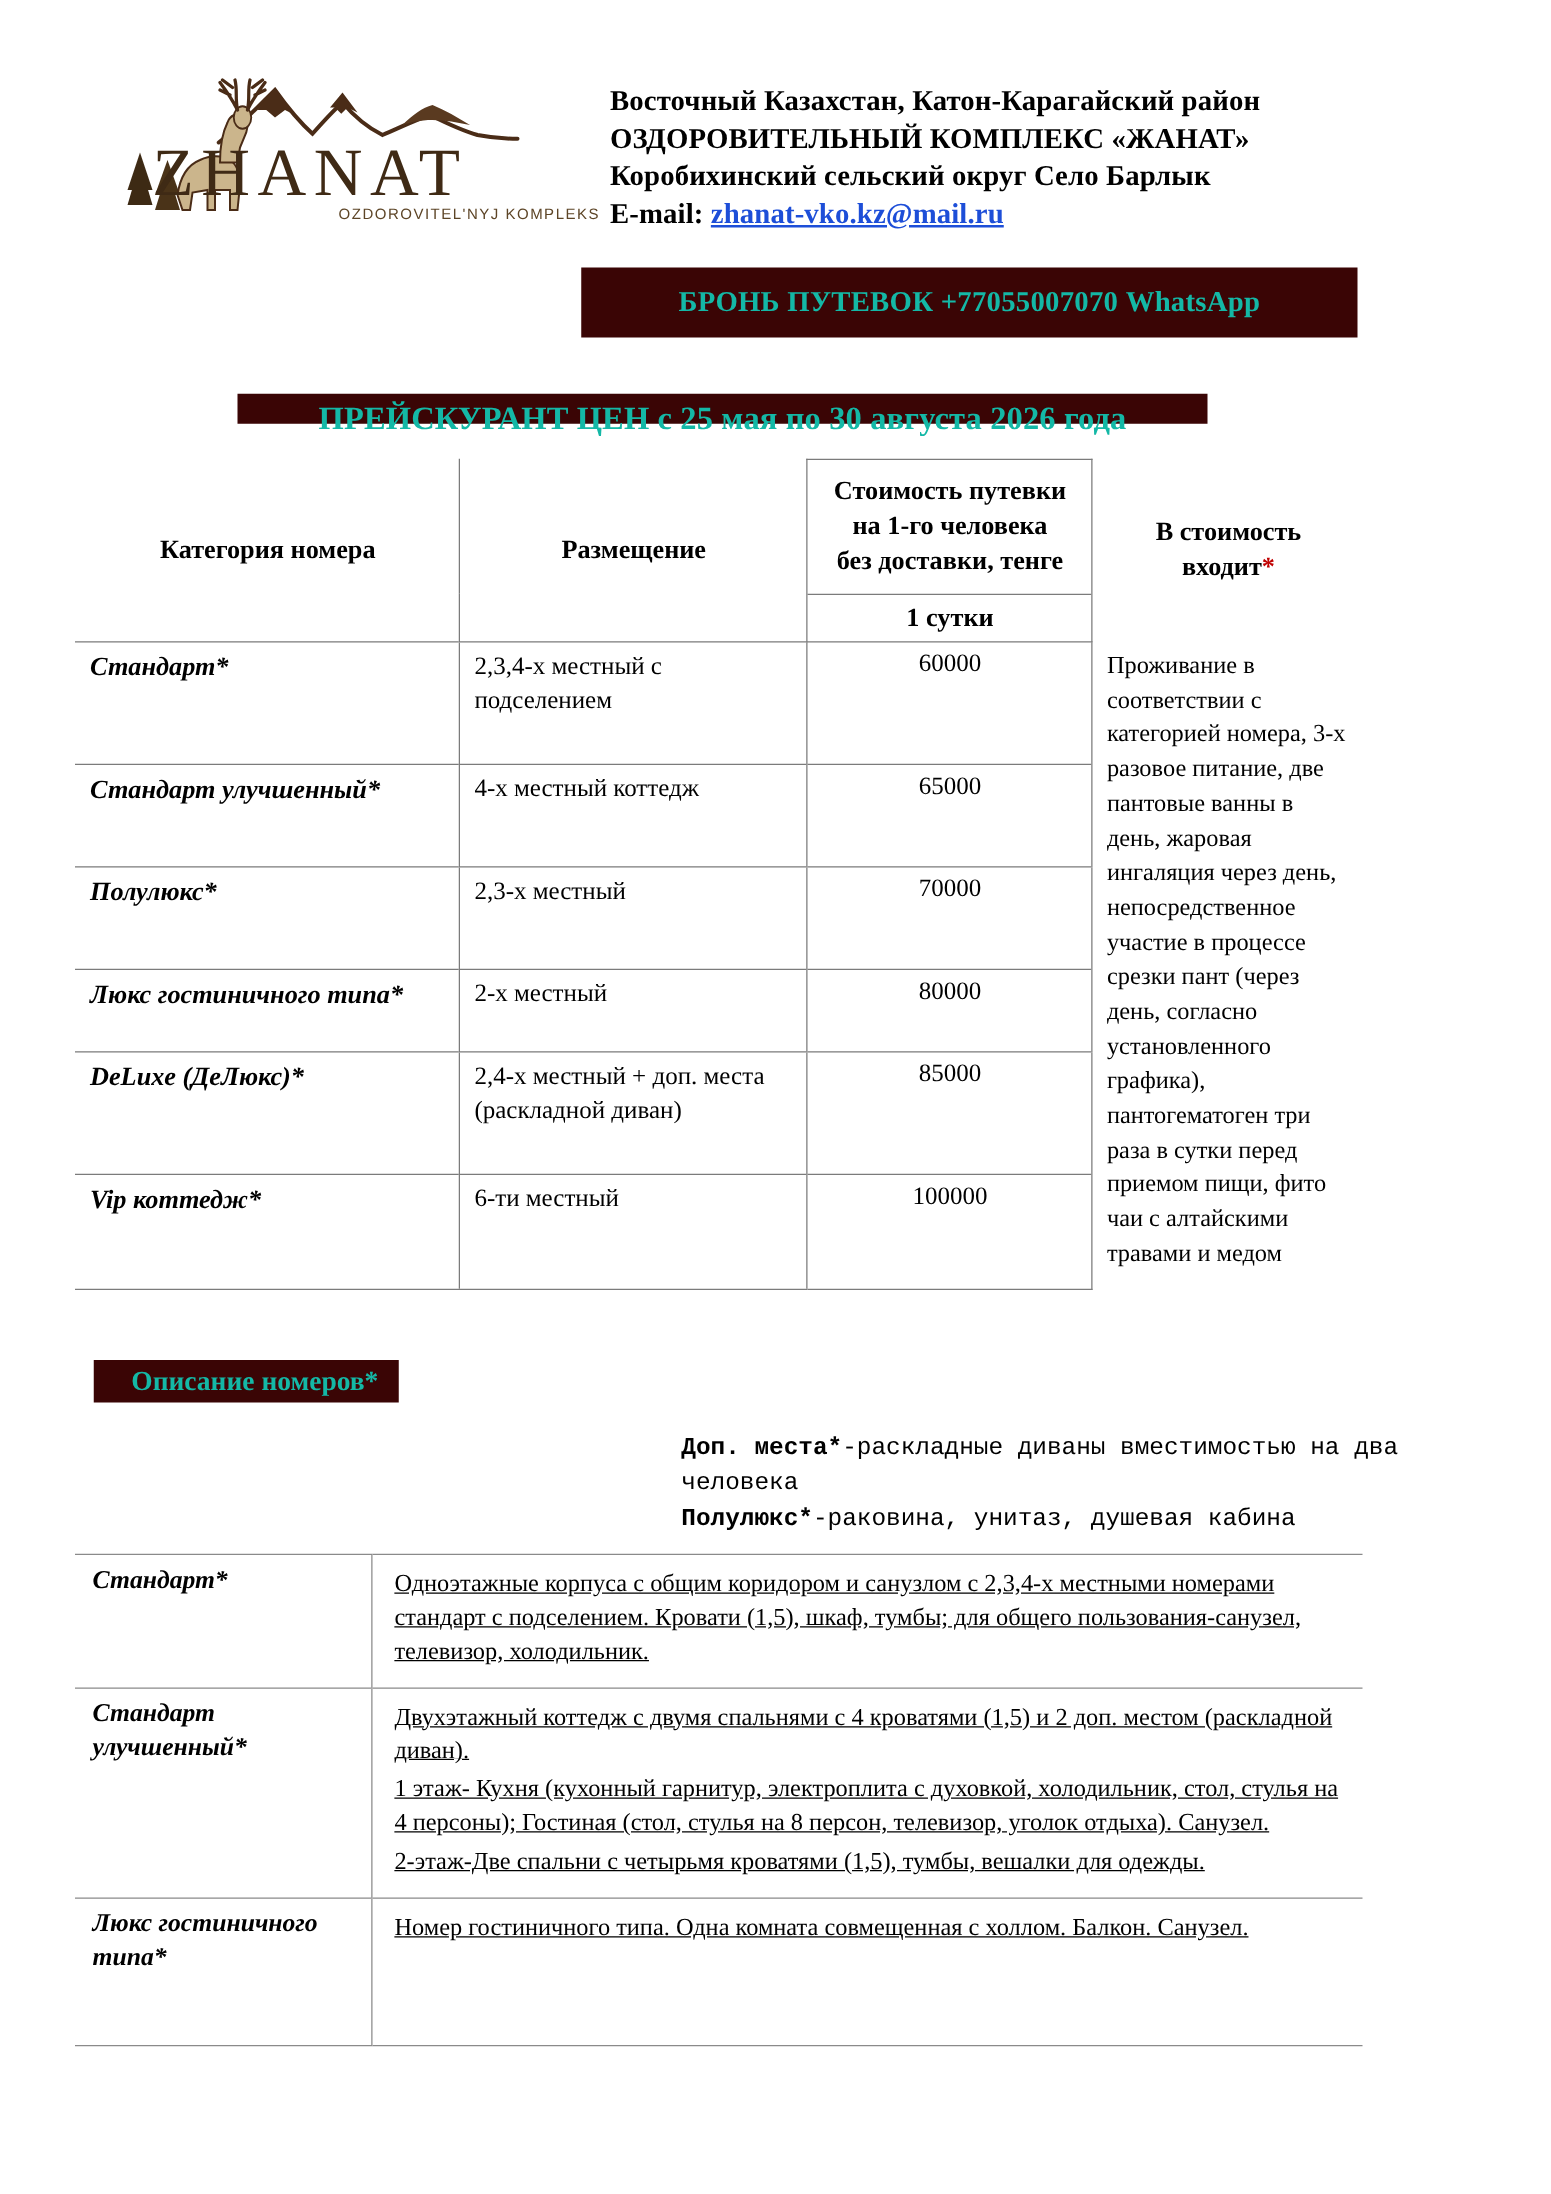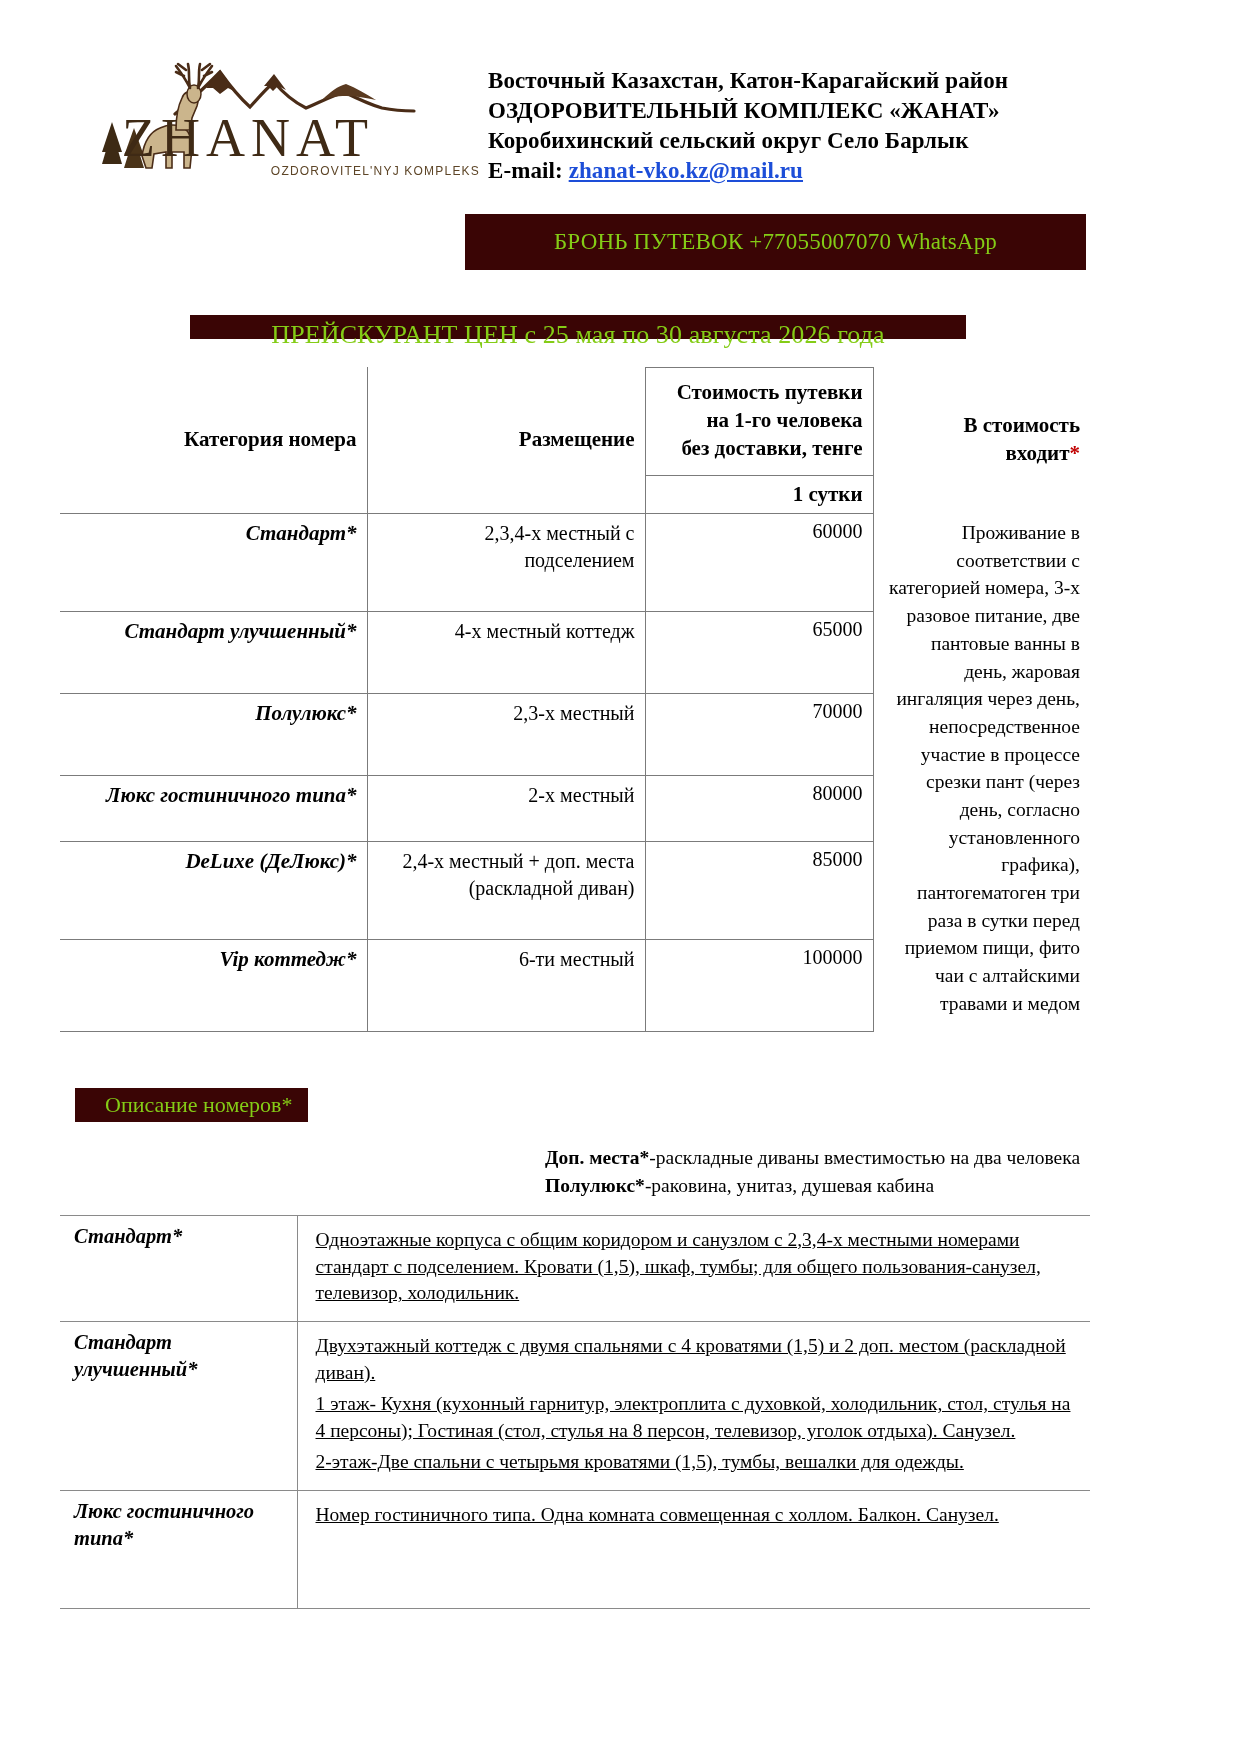--- a/index.html
+++ b/index.html
@@ -50,22 +50,22 @@
   .org-block .line { white-space: nowrap; }
   .email-link {
     color: #1d4ed8;
     text-decoration: underline;
     font-weight: bold;
   }
 
   
   .banner {
     background: #3a0505;
-    color: #84cc16;
-    font-weight: normal;
+    color: #14b8a6;
+    font-weight: bold;
     text-align: center;
     box-sizing: border-box;
   }
   .booking-banner {
     margin: 28px 155px 0 465px;
     height: 56px;
     line-height: 56px;
     font-size: 23px;
     letter-spacing: .2px;
   }
@@ -100,21 +100,20 @@
   }
   table.price col.c1 { width: 307px; }
   table.price col.c2 { width: 278px; }
   table.price col.c3 { width: 228px; }
   table.price col.c4 { width: 217px; }
 
   table.price th, table.price td {
     vertical-align: top;
     padding: 6px 10px 6px 12px;
     box-sizing: border-box;
-    text-align: right;
   }
   .th-main {
     text-align: center;
     font-weight: bold;
     font-size: 21px;
     line-height: 1.32;
     vertical-align: middle !important;
     height: 108px;
   }
   .bd-l { border-left: 1.6px solid #7b7b7b; }
@@ -160,21 +159,21 @@
   .r-short { height: 66px; }
   .r-vip   { height: 92px; }
 
   
   .notes {
     padding: 22px 60px 0 0;
     text-align: left;
     font-size: 19.5px;
     line-height: 1.45;
   }
-  .notes .n-line { padding-left: 545px; }
+  .notes .n-line { padding-left: 545px; font-family: Liberation Mono, monospace; }
   .notes b { font-weight: bold; }
 
   
   .desc-wrap { padding: 14px 60px 0 60px; }
   table.desc {
     border-collapse: collapse;
     width: 1030px;
     table-layout: fixed;
     font-size: 19.5px;
   }

